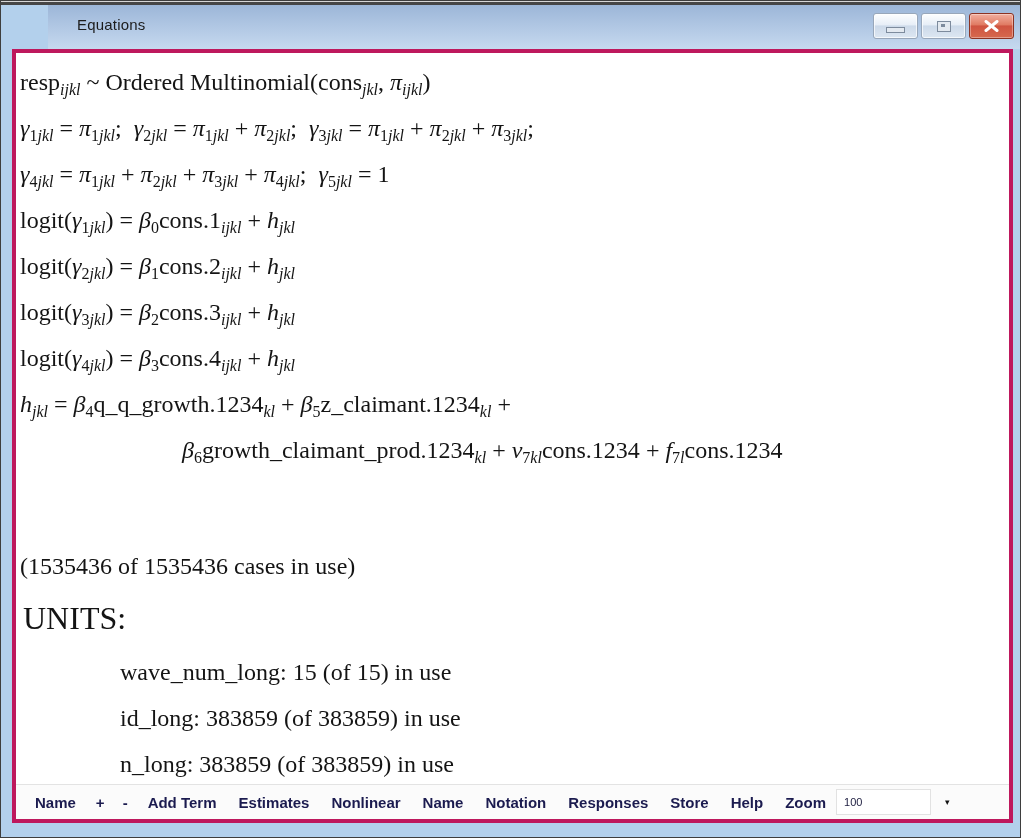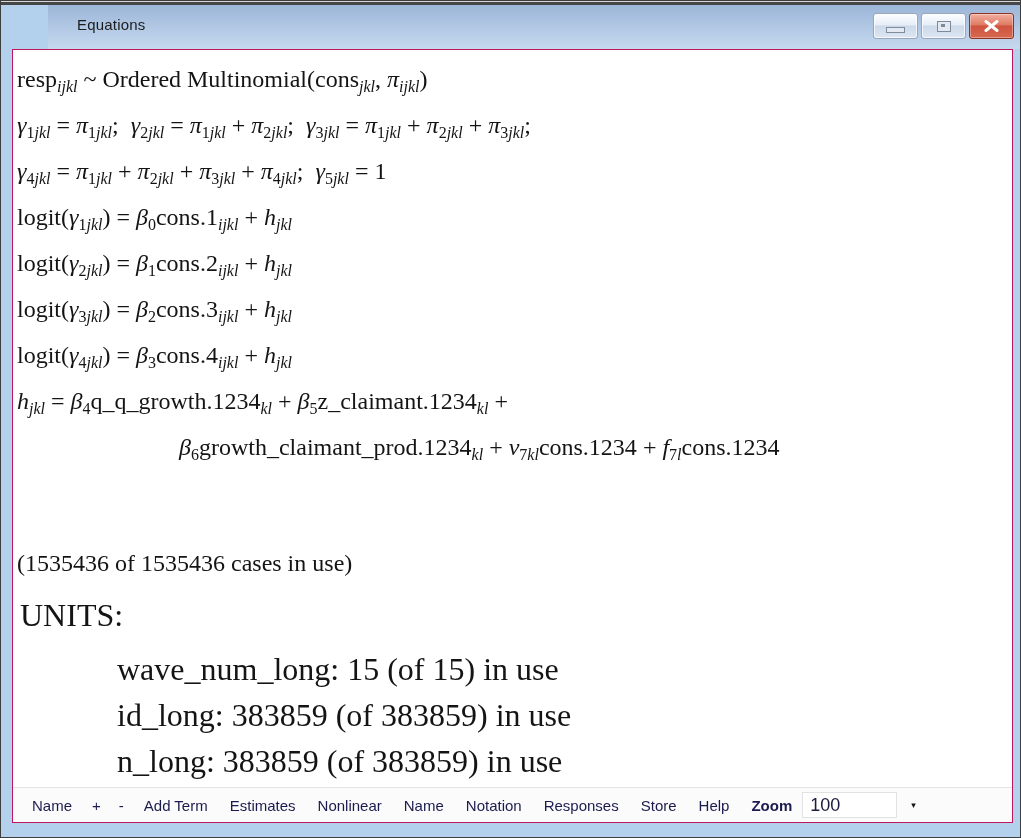--- a/index.html
+++ b/index.html
@@ -56,59 +56,59 @@
     background:linear-gradient(180deg,#f2af9f 0%,#e07b63 45%,var(--close-red) 50%,#d6694e 100%);
     box-shadow:inset 0 0 0 1px rgba(255,255,255,.35);
   }
   .glyph-min{width:17px;height:4px;background:#e3e9f0;border:1px solid #7d8b9d;margin-top:8px;}
   .glyph-max{width:12px;height:9px;background:#e3e9f0;border:1px solid #7d8b9d;position:relative;}
   .glyph-max::after{content:"";position:absolute;left:3px;top:2px;width:4px;height:3px;background:#7d8b9d;}
   .glyph-x{display:block;}
   .client{
     position:absolute;left:11px;right:7px;top:48px;bottom:14px;
     background:#ffffff;
-    border:1px solid #be185d;
+    border:4px solid #be185d;
     box-sizing:border-box;
     overflow:hidden;
   }
   .equations-area{
     position:absolute;left:0;right:0;top:0;bottom:35px;
     padding:6px 0 0 4px;
     font-family:"Liberation Serif",serif;
     color:var(--equation-text);
     overflow:hidden;
   }
   .eq-line{height:46px;line-height:46px;white-space:pre;font-size:24px;}
   .eq-line.continuation{padding-left:162px;}
   .tk-n{font-style:normal;}
   .tk-i{font-style:italic;}
   .tk-sn,.tk-si{font-size:16px;vertical-align:-5px;}
   .tk-si{font-style:italic;}
   .status-block{margin-top:70px;}
   .status-cases{height:46px;line-height:46px;font-size:24px;white-space:pre;}
   .units-heading{height:46px;line-height:46px;font-size:32px;margin-top:6px;padding-left:3px;white-space:pre;}
-  .units-list .unit-line{height:46px;line-height:46px;font-size:32px;padding-left:100px;white-space:pre;}
+  .units-list .unit-line{height:46px;line-height:46px;font-size:24px;padding-left:100px;white-space:pre;}
   .units-list .unit-line:first-child{margin-top:8px;}
   .toolbar{
     position:absolute;left:0;right:0;bottom:0;height:35px;
     background:var(--toolbar-bg);
     border-top:1px solid #e3e3e3;
     display:flex;align-items:center;
     font-size:15px;color:var(--toolbar-text);
     padding-left:8px;box-sizing:border-box;
   }
-  .tb-items{display:flex;align-items:flex-start;}
+  .tb-items{display:flex;align-items:flex-start;font-weight:bold;}
   .tb-item{padding:0 11px;cursor:default;white-space:pre;}
   .tb-item.narrow{padding:0 9px;}
   .tb-zoom-label{font-weight:bold;padding:0 6px 0 11px;}
   .zoom-combo{display:flex;align-items:center;margin-left:4px;}
   .zoom-value{
     width:86px;height:24px;line-height:24px;
     background:#ffffff;border:1px solid #e2e2e2;
-    padding-left:7px;font-size:18px;color:#1c1c3f;
+    padding-left:7px;font-size:11px;color:#1c1c3f;
   }
   .zoom-arrow{
     margin-left:14px;font-size:9px;color:#111;line-height:24px;
   }
 </style>
 </head>
 <body>
 
 <div class="window">
   <div class="top-light"></div>

